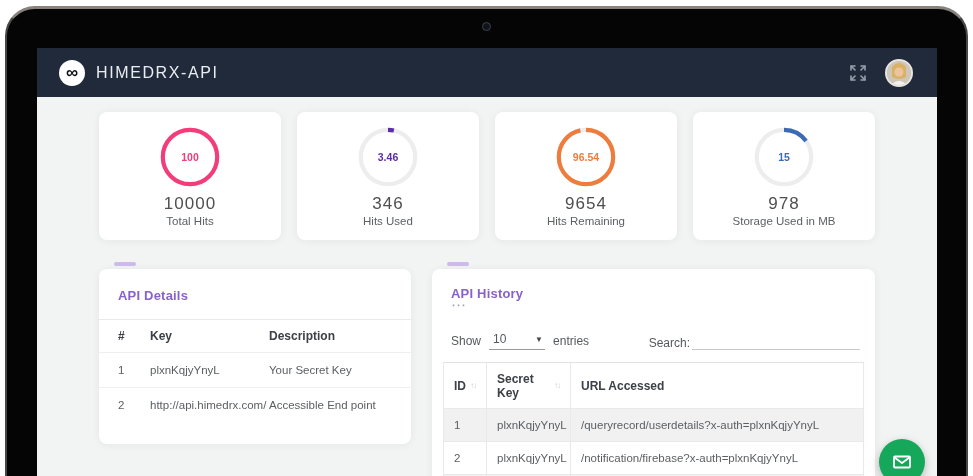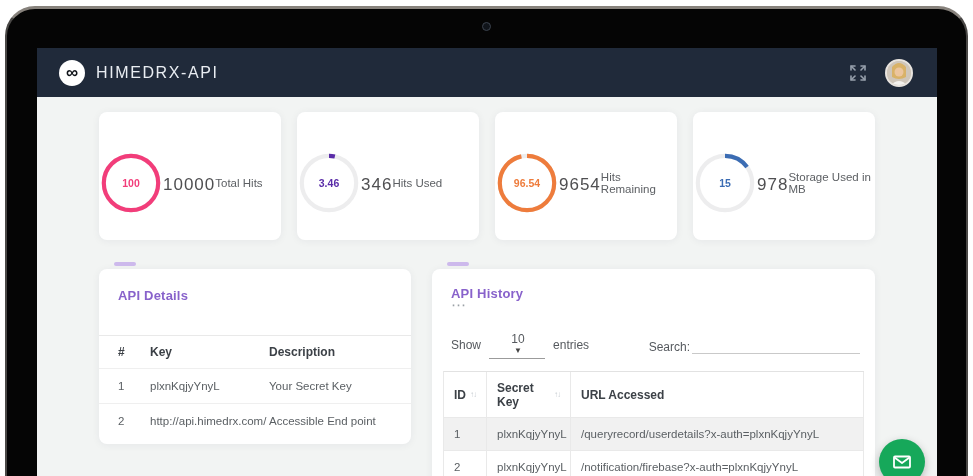--- a/index.html
+++ b/index.html
@@ -30,57 +30,57 @@
   .avatar { width:28px; height:28px; border-radius:50%; overflow:hidden; cursor:pointer;
             border:2px solid #e8e4df; background:#cfc6ba; }
 
   
   .content { padding:15px 62px 0 62px; }
 
   
   .cards-row { display:flex; gap:16px; }
   .stat-card { flex:1; height:128px; background:#fff; border-radius:8px;
                box-shadow:0 1px 8px rgba(40,40,60,.06);
-               display:flex; flex-direction:row; align-items:center; padding-top:13px; }
+               display:flex; flex-direction:column; align-items:center; padding-top:13px; }
   .ring-wrap { position:relative; width:64px; height:64px; }
   .ring-wrap svg { width:64px; height:64px; display:block; }
   .ring-track { fill:none; stroke:#ededee; stroke-width:2.6; }
   .ring-fg { fill:none; stroke-width:2.6; transform:rotate(-90deg); transform-origin:50% 50%; }
   .ring-center { position:absolute; inset:0; display:flex; align-items:center; justify-content:center;
                  font-size:10.5px; font-weight:bold; }
   .stat-value { margin-top:5px; font-size:17px; color:#4f4f51; letter-spacing:1px; }
   .stat-label { margin-top:1px; font-size:11.5px; color:#5d6064; }
 
   
   .panels-row { display:flex; gap:21px; margin-top:29px; align-items:flex-start; }
   .panel { background:#fff; border-radius:8px; box-shadow:0 1px 8px rgba(40,40,60,.06); position:relative; }
   .panel-dash { position:absolute; top:-7px; left:15px; width:22px; height:4px;
                 border-radius:2px; background:#cdb9ec; }
   .panel-title { color:#8862cb; font-size:13px; font-weight:bold; letter-spacing:.2px; }
 
   
   .details-panel { width:312px; height:175px; padding:17px 0 0 0; }
-  .details-head { padding:0 18px 31px 19px; border-bottom:1px solid #e9e9e9; }
+  .details-head { padding:0 18px 15px 19px; border-bottom:1px solid #e9e9e9; }
   .d-row { display:flex; align-items:center; padding:0 14px 0 19px; }
   .d-header { height:32px; font-size:12px; font-weight:bold; color:#3c4147; }
   .d-body { height:35px; font-size:11.5px; color:#5a5f63; border-top:1px solid #efefef; }
   .d-col-num { width:32px; }
   .d-col-key { flex:1; }
   .d-col-desc { width:128px; }
 
   
   .history-panel { flex:1; height:262px; padding:17px 11px 0 11px; }
   .history-head { display:flex; justify-content:space-between; align-items:flex-start; padding:0 4px 0 8px;flex-direction:column; }
   .dots-menu { color:#9aa0a6; font-size:15px; letter-spacing:2px; line-height:8px; cursor:pointer; }
   .dt-controls { display:flex; justify-content:space-between; align-items:center;
                  margin:22px 0 12px 0; padding:0 4px 0 8px; font-size:12px; color:#55595e; }
   .dt-left { display:flex; align-items:center; gap:8px; }
   .entries-select { display:inline-flex; align-items:center; justify-content:space-between;
                     width:56px; border-bottom:1px solid #9b9b9b; padding:1px 2px 3px 4px;
-                    cursor:pointer; color:#55595e;flex-direction:column; }
+                    cursor:pointer; color:#55595e; }
   .entries-select .caret { font-size:8px; color:#444; }
   .dt-right { display:flex; align-items:flex-end; gap:2px; }
   .search-input { border:none; border-bottom:1px solid #c9c9c9; background:transparent;
                   width:168px; height:18px; outline:none; font-size:12px; color:#444; }
 
   
   .h-table { border-top:1px solid #e2e2e2; border-left:1px solid #e9e9e9; }
   .h-row { display:flex; }
   .h-cell { border-right:1px solid #e9e9e9; border-bottom:1px solid #e9e9e9;
             padding:0 10px; display:flex; align-items:center; }

